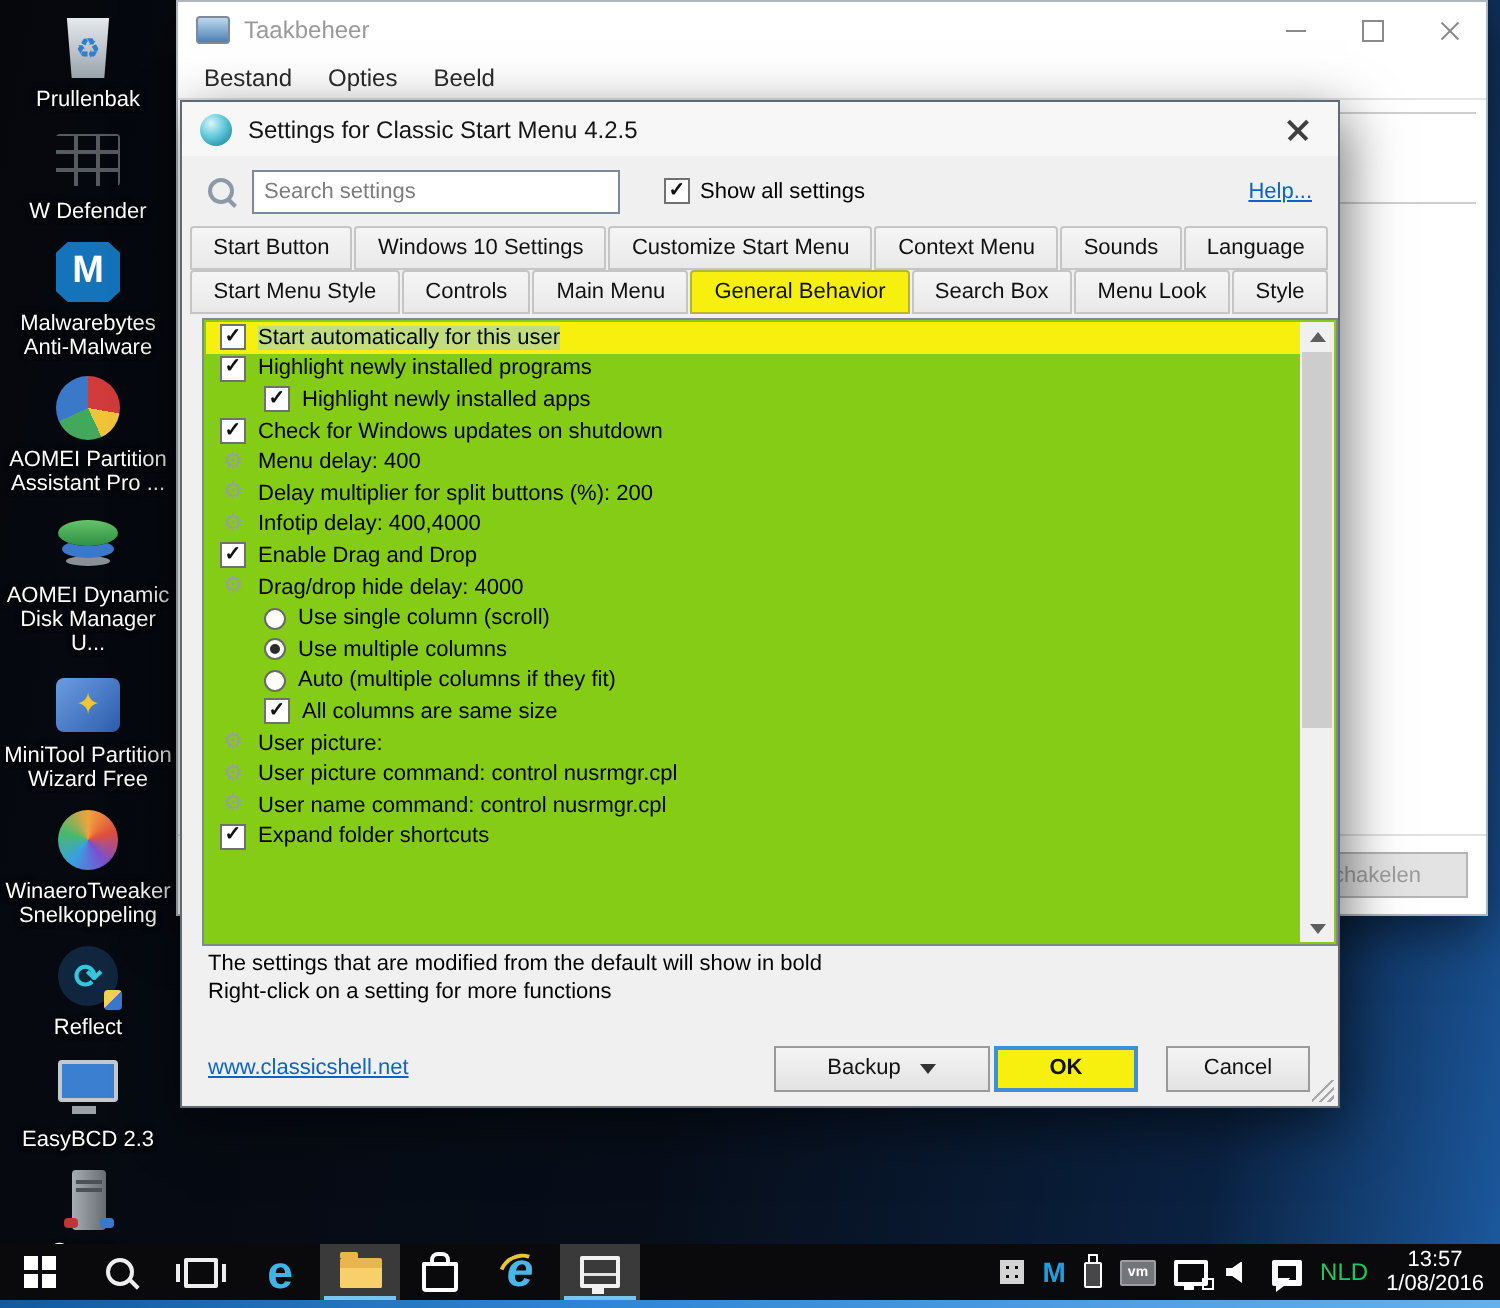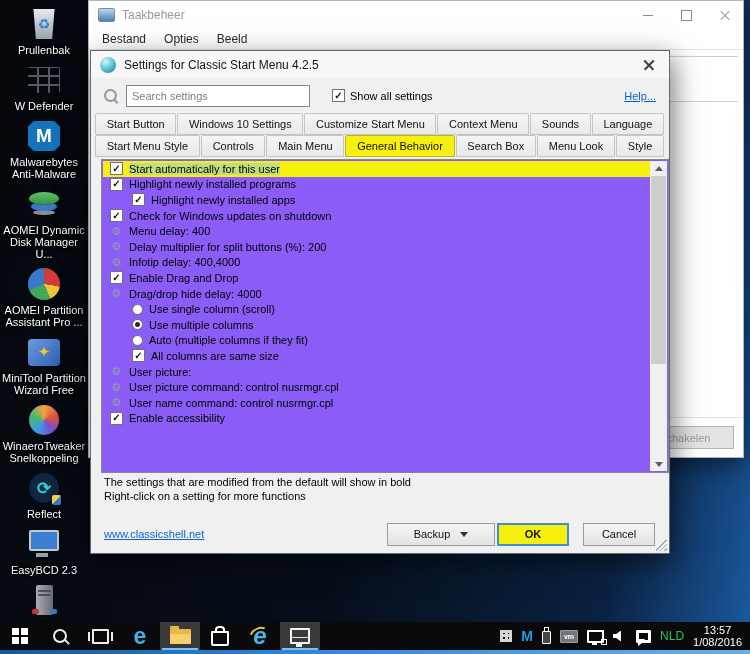--- a/index.html
+++ b/index.html
@@ -85,21 +85,21 @@
     display:inline-flex;align-items:center;justify-content:center;font-size:10px;font-weight:bold;color:#111;cursor:pointer;}
   .cb.checked::after{content:"✓";line-height:1;}
   .showall-cb{margin-left:22px;}
   .cb-label{margin-left:5px;font-size:11px;color:#000;}
   .help{margin-left:auto;color:#0a63c9;text-decoration:underline;font-size:11px;cursor:pointer;}
   .tabs{display:flex;padding:0 4px;}
   .tab{flex:1 1 auto;height:20px;line-height:20px;text-align:center;font-size:11px;color:#111;white-space:nowrap;
     background:linear-gradient(#f5f5f5,#e9e9e9);border:1px solid #c5c5c5;margin-right:1px;
     border-radius:2px 2px 0 0;padding:0 7px;cursor:pointer;}
   .tab.active{background:var(--highlight-yellow);border-color:#b9b23a;}
-  .set-list{position:absolute;left:10px;right:0;top:108px;height:312px;background:#8b5cf6;border:1px solid #828790;}
+  .set-list{position:absolute;left:10px;right:0;top:108px;height:312px;background:#84cc16;border:1px solid #828790;}
   .rows{position:absolute;inset:1px 18px 1px 1px;overflow:hidden;}
   .set-row{display:flex;align-items:center;height:15.6px;padding-left:7px;font-size:11px;color:#000;cursor:default;}
   .set-row.ind1{padding-left:29px;}
   .set-row.hl{background:var(--highlight-yellow);}
   .set-row.hl .set-label{background:rgba(140,205,240,.5);}
   .set-label{margin-left:6px;white-space:nowrap;}
   .gear{width:13px;text-align:center;color:#97a0a0;font-size:11px;line-height:1;flex:none;}
   .gear::after{content:"⚙";}
   .radio{width:11px;height:11px;box-sizing:border-box;border:1px solid #6a6a6a;border-radius:50%;background:#fff;
     position:relative;flex:none;cursor:pointer;}
@@ -191,29 +191,29 @@
         <div class="dlabel">W Defender</div>
       </div>
       <div class="desk-item">
         <div class="dicon">
           <span class="mtile">M</span>
         </div>
         <div class="dlabel">Malwarebytes Anti-Malware</div>
       </div>
       <div class="desk-item">
         <div class="dicon">
+          <span class="pie1"></span>
+        </div>
+        <div class="dlabel">AOMEI Partition Assistant Pro ...</div>
+      </div>
+      <div class="desk-item">
+        <div class="dicon">
           <span class="disk2"></span>
         </div>
         <div class="dlabel">AOMEI Dynamic Disk Manager U...</div>
-      </div>
-      <div class="desk-item">
-        <div class="dicon">
-          <span class="pie1"></span>
-        </div>
-        <div class="dlabel">AOMEI Partition Assistant Pro ...</div>
       </div>
       <div class="desk-item">
         <div class="dicon">
           <span class="mtool">✦</span>
         </div>
         <div class="dlabel">MiniTool Partition Wizard Free</div>
       </div>
       <div class="desk-item">
         <div class="dicon">
           <span class="swirl"></span>
@@ -361,21 +361,21 @@
           <div class="set-row">
             <span class="gear"></span>
             <span class="set-label">User picture command: control nusrmgr.cpl</span>
           </div>
           <div class="set-row">
             <span class="gear"></span>
             <span class="set-label">User name command: control nusrmgr.cpl</span>
           </div>
           <div class="set-row">
             <span class="cb checked"></span>
-            <span class="set-label">Enable accessibility</span>
+            <span class="set-label">Expand folder shortcuts</span>
           </div>
         </div>
       <div class="sbar">
         <span class="sb-up"></span>
         <span class="sb-thumb"></span>
         <span class="sb-down"></span>
       </div>
     </div>
     <div class="dlg-note">
       <div>The settings that are modified from the default will show in bold</div>

